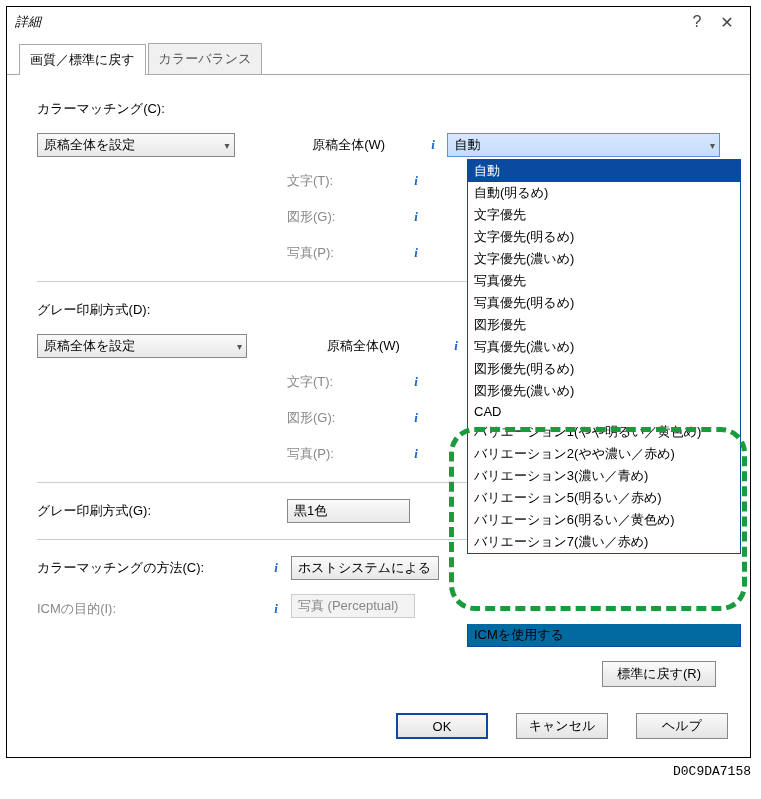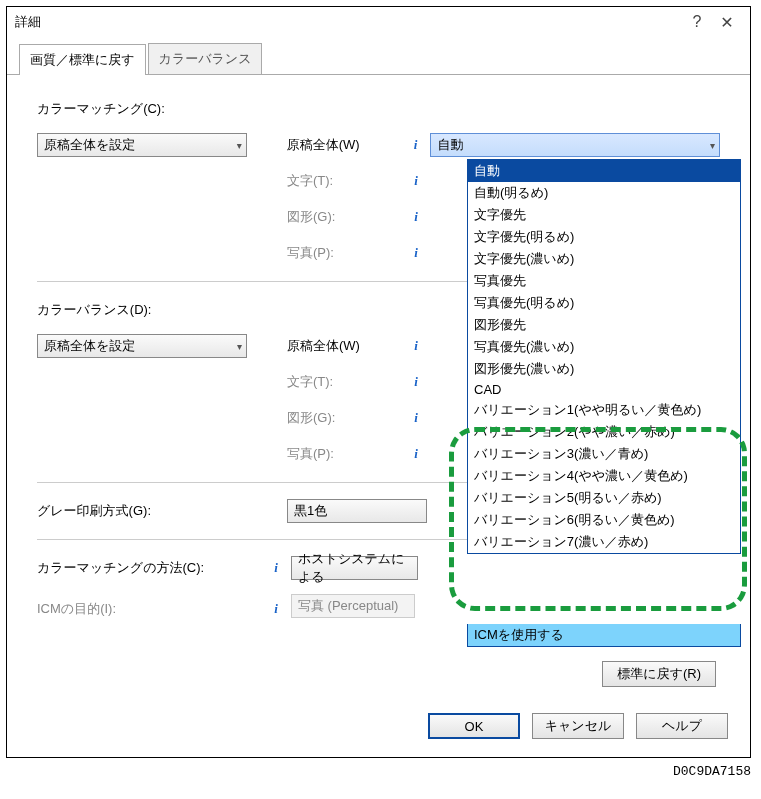--- a/index.html
+++ b/index.html
@@ -1,51 +1,51 @@
 <!DOCTYPE html>
 <html><head>
 <meta charset="utf-8">
 <style>
 * { box-sizing: border-box; margin: 0; padding: 0; font-family: "Yu Gothic UI", "Meiryo", sans-serif; font-size: 13px; }
 body { background: #fff; width: 761px; height: 799px; position: relative; }
 .dialog { position: absolute; left: 6px; top: 6px; width: 745px; height: 752px; border: 1px solid #000; background: #fff; }
 .titlebar { height: 30px; display: flex; align-items: center; padding: 0 8px; }
-.titlebar .title { flex: 1; }
+.titlebar .title { flex: 1; font-style: italic; }
 .titlebar .btn { width: 30px; text-align: center; font-size: 16px; color: #444; }
 .tabs { display: flex; border-bottom: 1px solid #aaa; padding: 0 12px; margin-top: 6px; }
 .tab { padding: 6px 10px; border: 1px solid #aaa; border-bottom: none; background: #f0f0f0; margin-right: 2px; color: #555; }
 .tab.active { background: #fff; position: relative; top: 1px; color: #000; }
 .body { padding: 20px 30px 10px 30px; position: relative; }
 .row { display: flex; align-items: center; min-height: 28px; margin-bottom: 8px; }
 .label { width: 160px; color: #000; }
 .label.disabled { color: #888; }
 .sublabel { width: 130px; color: #888; padding-left: 0; }
-.sublabel.enabled { color: #000; }
+.sublabel.enabled { color: #000; margin-left: 40px; }
 .info-icon { width: 18px; height: 18px; display: inline-flex; align-items: center; justify-content: center; color: #1a63c8; font-style: italic; font-weight: bold; font-family: "Times New Roman", serif; margin-right: 6px; }
 .combo { width: 220px; height: 24px; border: 1px solid #888; background: linear-gradient(#fafafa,#e8e8e8); display: flex; align-items: center; padding: 0 6px; position: relative; }
 .combo .chev { position: absolute; right: 4px; font-size: 10px; color: #555; }
 .combo.disabled { background: #f3f3f3; color: #888; border-color: #ccc; }
 .combo.wide { width: 290px; background: linear-gradient(#d8e8ff,#c4ddfc); border-color: #5f8fd7; }
 hr.sep { border: none; border-top: 1px solid #ccc; margin: 14px 0; }
 .dropdown-list { position: absolute; left: 460px; top: 152px; width: 274px; border: 1px solid #0a4aa0; background: #fff; z-index: 5; }
 .dropdown-list .opt { padding: 2px 6px; white-space: nowrap; }
 .dropdown-list .opt.sel { background: #0a4aa0; color: #fff; }
 .highlight-box { position: absolute; left: 442px; top: 420px; width: 298px; height: 184px; border: 5px dashed #1a9c3e; border-radius: 26px; z-index: 6; pointer-events: none; }
-.footer-btns { position: absolute; bottom: 18px; right: 22px; display: flex; gap: 12px; }
+.footer-btns { position: absolute; bottom: 18px; right: 22px; display: flex; gap: 28px; }
 .btn-std { width: 92px; height: 26px; border: 1px solid #888; background: linear-gradient(#fafafa,#e4e4e4); display: flex; align-items: center; justify-content: center; }
 .btn-std.primary { border: 2px solid #0a4aa0; }
 .reset-row { position: absolute; bottom: 70px; right: 34px; }
 .reset-btn { height: 26px; padding: 4px 14px; border: 1px solid #888; background: linear-gradient(#fafafa,#e4e4e4); display: inline-flex; align-items: center; margin-left: 12px; }
 .icm-row { margin-top: 6px; align-items: flex-end; }
 .imgid { position: absolute; left: 6px; top: 764px; width: 745px; text-align: right; font-size: 13px; color: #000; font-family: Liberation Mono, monospace; }
 .form-area { position: relative; }
 .field-block { margin-bottom: 4px; }
 .combo-sm { width: 210px; }
 .rlabel { width: 120px; }
-.under-dropdown { position: absolute; left: 460px; top: 617px; width: 274px; border-left:1px solid #0a4aa0; border-right:1px solid #0a4aa0; border-bottom:1px solid #0a4aa0; background:#7dd3fc; padding:2px 6px; z-index:4; }
+.under-dropdown { position: absolute; left: 460px; top: 617px; width: 274px; border-left:1px solid #0a4aa0; border-right:1px solid #0a4aa0; border-bottom:1px solid #0a4aa0; background:#0369a1; padding:2px 6px; z-index:4; }
 </style>
 </head>
 <body>
 
 <div class="dialog">
   <div class="titlebar">
     <div class="title">詳細</div>
     <div class="btn">?</div>
     <div class="btn">✕</div>
   </div>
@@ -88,21 +88,21 @@
         <div style="width:250px"></div>
         <div class="rlabel sublabel">写真(P):</div>
         <span class="info-icon">i</span>
       </div>
     </div>
 
     <hr class="sep">
 
     <div class="field-block">
       <div class="row">
-        <div class="label">カラーバランス(D):</div>
+        <div class="label">グレー印刷方式(D):</div>
       </div>
       <div class="row">
         <div class="combo combo-sm">
           <span>原稿全体を設定</span>
           <span class="chev">▾</span>
         </div>
         <div style="width:40px"></div>
         <div class="rlabel sublabel enabled">原稿全体(W)</div>
         <span class="info-icon">i</span>
       </div>
@@ -120,31 +120,31 @@
         <div style="width:250px"></div>
         <div class="rlabel sublabel">写真(P):</div>
         <span class="info-icon">i</span>
       </div>
     </div>
 
     <hr class="sep">
 
     <div class="row">
       <div class="label" style="width:250px">グレー印刷方式(G):</div>
-      <div class="combo" style="width:140px">
+      <div class="combo" style="width:123px">
         <span>黒1色</span>
       </div>
     </div>
 
     <hr class="sep">
 
     <div class="row">
       <div class="label" style="width:230px">カラーマッチングの方法(C):</div>
       <span class="info-icon">i</span>
-      <div class="combo" style="width:127px">
+      <div class="combo" style="width:148px">
         <span>ホストシステムによる</span>
       </div>
     </div>
 
     <div class="row icm-row">
       <div class="label disabled" style="width:230px">ICMの目的(I):</div>
       <span class="info-icon">i</span>
       <div class="combo disabled" style="width:124px">
         <span>写真 (Perceptual)</span>
       </div>
@@ -155,26 +155,26 @@
   <div class="dropdown-list" id="dd">
       <div class="opt sel">自動</div>
       <div class="opt">自動(明るめ)</div>
       <div class="opt">文字優先</div>
       <div class="opt">文字優先(明るめ)</div>
       <div class="opt">文字優先(濃いめ)</div>
       <div class="opt">写真優先</div>
       <div class="opt">写真優先(明るめ)</div>
       <div class="opt">図形優先</div>
       <div class="opt">写真優先(濃いめ)</div>
+      <div class="opt">図形優先(明るめ)</div>
       <div class="opt">図形優先(濃いめ)</div>
       <div class="opt">CAD</div>
       <div class="opt">バリエーション1(やや明るい／黄色め)</div>
       <div class="opt">バリエーション2(やや濃い／赤め)</div>
       <div class="opt">バリエーション3(濃い／青め)</div>
-      <div class="opt">バリエーション4(やや濃い／黄色め)</div>
       <div class="opt">バリエーション5(明るい／赤め)</div>
       <div class="opt">バリエーション6(明るい／黄色め)</div>
       <div class="opt">バリエーション7(濃い／赤め)</div>
     </div>
   <div class="under-dropdown">
     <span>ICMを使用する</span>
   </div>
 
   <div class="highlight-box"></div>
 

